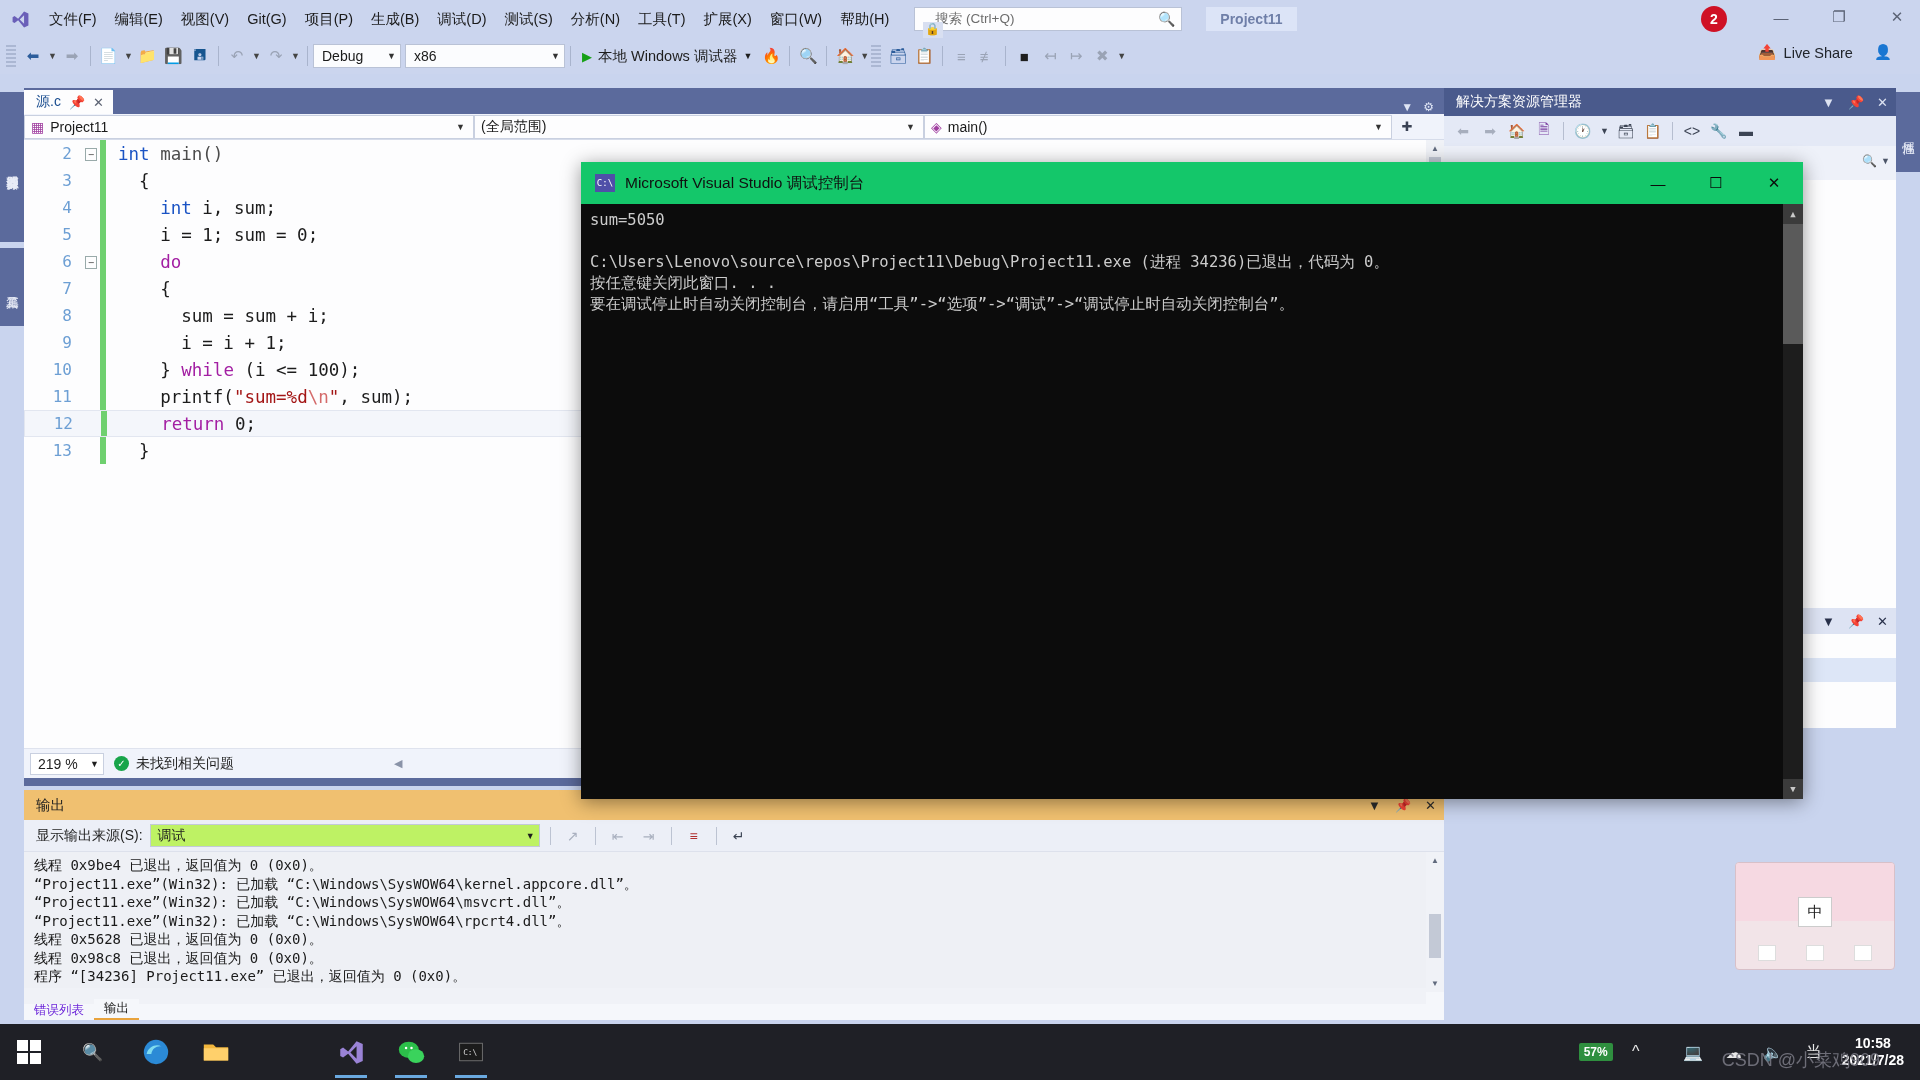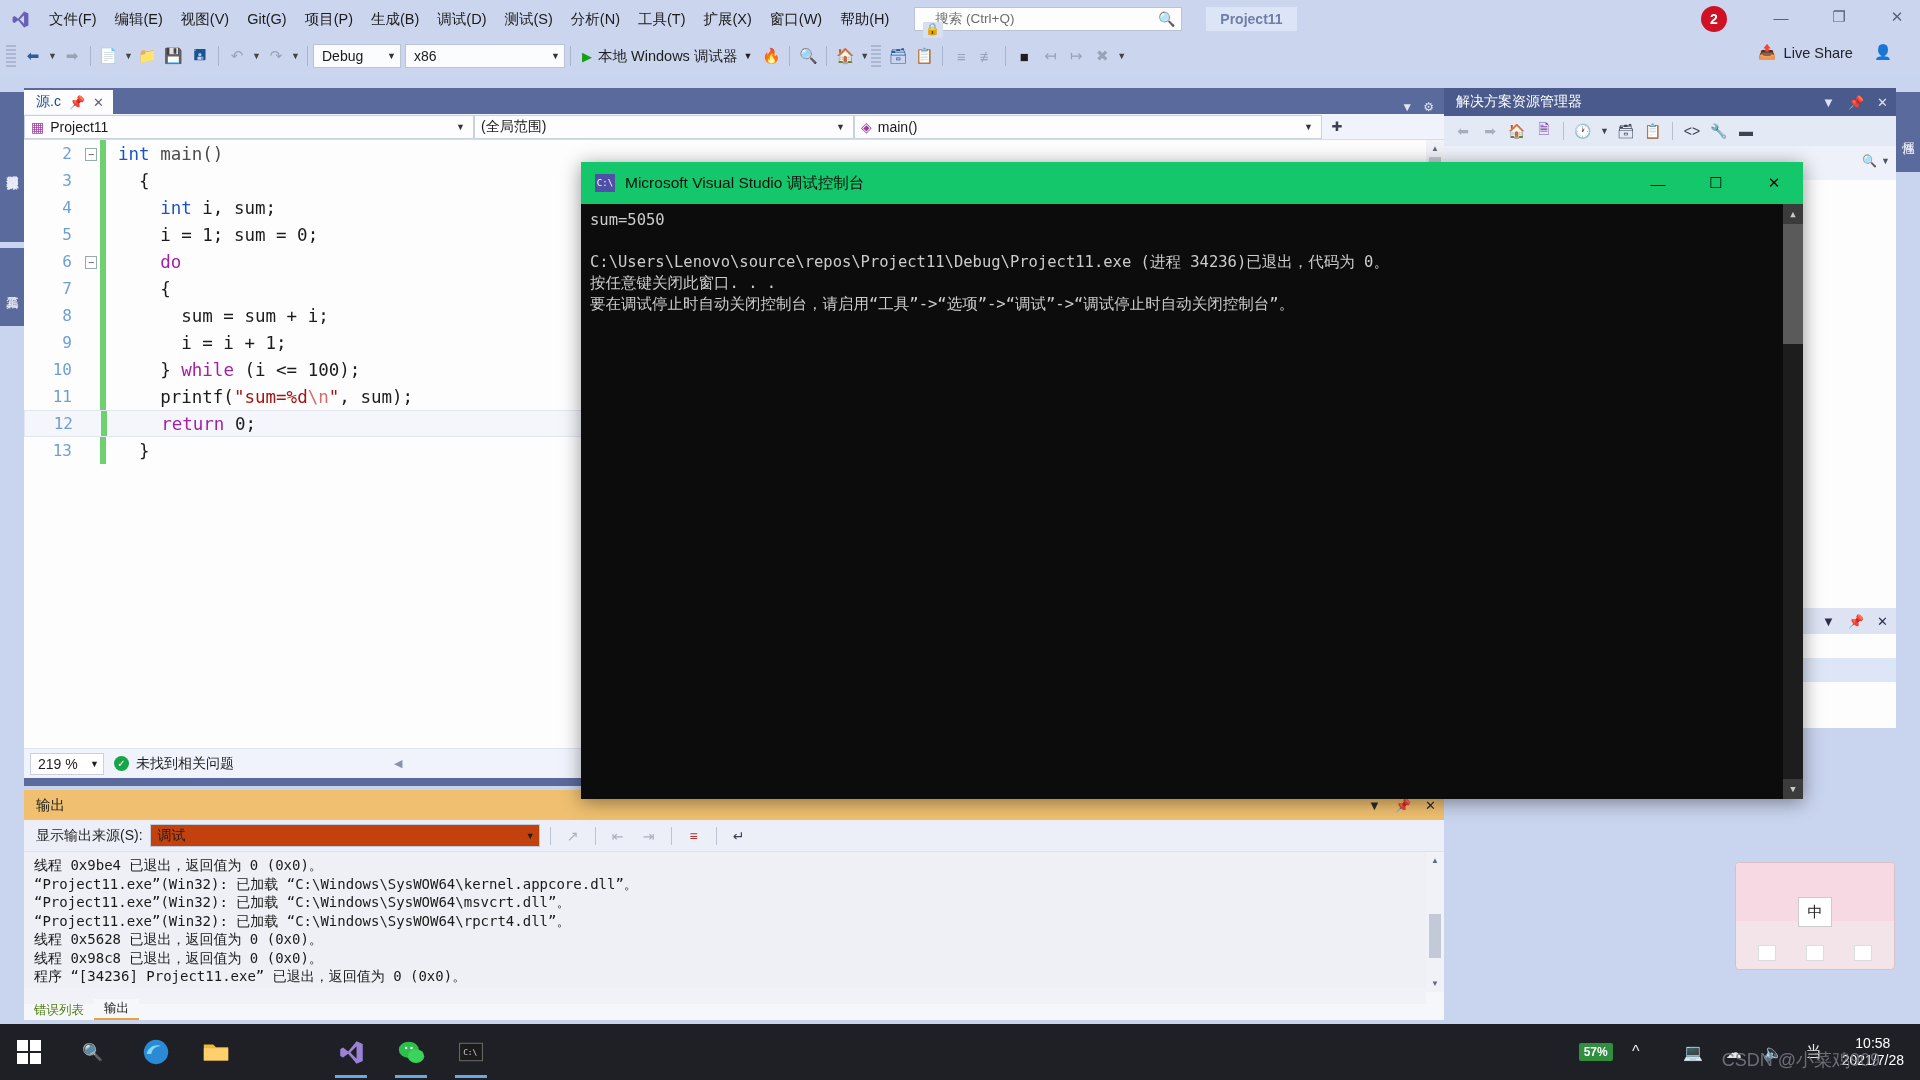--- a/index.html
+++ b/index.html
@@ -162,21 +162,21 @@
     height:30px; background:#f0c070; display:flex; align-items:center; padding:0 8px 0 12px;
     font-size:14.5px; color:#1f1f1f;
   }
   #out-head .sp { margin-left:auto; display:flex; gap:14px; align-items:center; color:#2c2c2c; font-size:13px; }
   #out-toolbar {
     height:32px; background:#eceff7; display:flex; align-items:center; gap:7px; padding:0 8px 0 12px;
     border-bottom:1px solid #dde1ec;
   }
   #out-toolbar .lbl { font-size:14px; }
   #out-combo {
-    width:390px; height:23px; background:#c2410c; border:1px solid #c2c9d8; display:flex;
+    width:390px; height:23px; background:#bef264; border:1px solid #c2c9d8; display:flex;
     align-items:center; padding:0 4px 0 7px; font-size:14px;
   }
   #out-combo .cc { margin-left:auto; font-size:9px; padding-left:6px; }
   #out-toolbar .oi { width:24px; height:24px; display:flex; align-items:center; justify-content:center;
                      font-size:14px; color:#3a4252; }
   #out-toolbar .oi.dim { color:#a9b0bf; }
   #out-toolbar .osep { width:1px; height:18px; background:#bcc3d2; margin:0 3px; }
   #out-log {
     position:absolute; left:0; top:62px; width:1402px; height:140px; background:#eef0f5;
     font-family:"DejaVu Sans Mono", monospace; font-size:14px; color:#1a1a1a;
@@ -185,21 +185,21 @@
   .log-line { height:18.5px; line-height:18.5px; white-space:pre; }
   #out-vscroll { position:absolute; right:0; top:62px; width:18px; height:140px; background:#f0f2f7; }
   #out-vscroll .arrow { height:17px; display:flex; align-items:center; justify-content:center; font-size:8px; color:#606a7d;}
   #out-vscroll .thumb { position:absolute; top:62px; left:3px; width:12px; height:44px; background:#c3c9d6; }
   #out-hscroll { position:absolute; left:0; bottom:16px; width:1402px; height:16px; background:#f0f2f7; }
   #bottom-tabs {
     position:absolute; left:0; bottom:0; width:1420px; height:18px; display:flex; align-items:flex-end; gap:0;
   }
   .btab { font-size:12.5px; padding:1px 10px; color:#1a1a1a; }
   .btab.sel { background:#f5f7fb; border-bottom:2px solid #e8a33d; }
-  .btab.unsel { color:#4d7c0f; }
+  .btab.unsel { color:#6d28d9; }
   
   #helptip {
     position:absolute; left:923px; top:22px; width:20px; height:28px; background:#d8dff1;
     display:flex; align-items:flex-start; justify-content:center; font-size:12px; color:#58607a;
   }
   #ime-widget {
     position:absolute; left:1735px; top:862px; width:160px; height:108px;
     background:#f2e4e8; border:1px solid #d8c0c8; border-radius:4px; overflow:hidden;
   }
   #ime-widget .ime-top { height:58px; background:#f6d9e2; }
@@ -236,21 +236,21 @@
   #con-scroll .ct { position:absolute; top:20px; left:0; width:20px; height:120px; background:#5a5a5a; }
   
   #taskbar { position:absolute; left:0; bottom:0; width:1920px; height:56px; background:#1f2026; }
   .tb-item { position:absolute; top:0; height:56px; display:flex; align-items:center; justify-content:center; }
   #start { left:0; width:58px; }
   #start .sq { width:11px; height:11px; background:#fff; margin:1px; }
   #start .grid { display:grid; grid-template-columns:1fr 1fr; }
   #tray { position:absolute; right:0; top:0; height:56px; display:flex; align-items:center; gap:0; }
   .tray-ico { width:40px; height:56px; display:flex; align-items:center; justify-content:center;
               color:#e8e8e8; font-size:16px; }
-  #clock { color:#fff; font-size:14px; text-align:center; line-height:17px; padding:0 16px 0 8px; }
+  #clock { color:#fff; font-size:14px; text-align:center; line-height:17px; padding:0 16px 0 8px;font-weight:bold; }
   #battpct { background:#2f8f3f; color:#fff; font-size:12px; padding:2px 5px; border-radius:2px;font-weight:bold; }
   #watermark {
     position:absolute; right:40px; bottom:8px; color:#7b7b86; font-size:18px; opacity:.85;
   }
   .ap-icon { width:52px; height:56px; display:flex; align-items:center; justify-content:center; position:relative;}
   .ap-icon.active::after { content:''; position:absolute; bottom:2px; left:10px; right:10px; height:3px; background:#6aa9e0;}
 </style>
 </head>
 <body>
 
@@ -362,21 +362,21 @@
       <span>⚙</span>
     </div>
   </div>
 
   <div id="navbar">
     <div class="nav-combo" style="width:450px;">
       <span style="color:#a03fa0;">▦</span>
       <span>Project11</span>
       <span class="cc">▼</span>
     </div>
-    <div class="nav-combo" style="width:380px;gap:29px;">
+    <div class="nav-combo" style="width:450px;gap:29px;">
       <span>(全局范围)</span>
       <span class="cc">▼</span>
     </div>
     <div class="nav-combo" style="width:468px;">
       <span style="color:#a03fa0;">◈</span>
       <span>main()</span>
       <span class="cc">▼</span>
     </div>
     <div style="width:30px;display:flex;align-items:center;justify-content:center;font-size:13px;color:#3a4254;">✚</div>
   </div>

